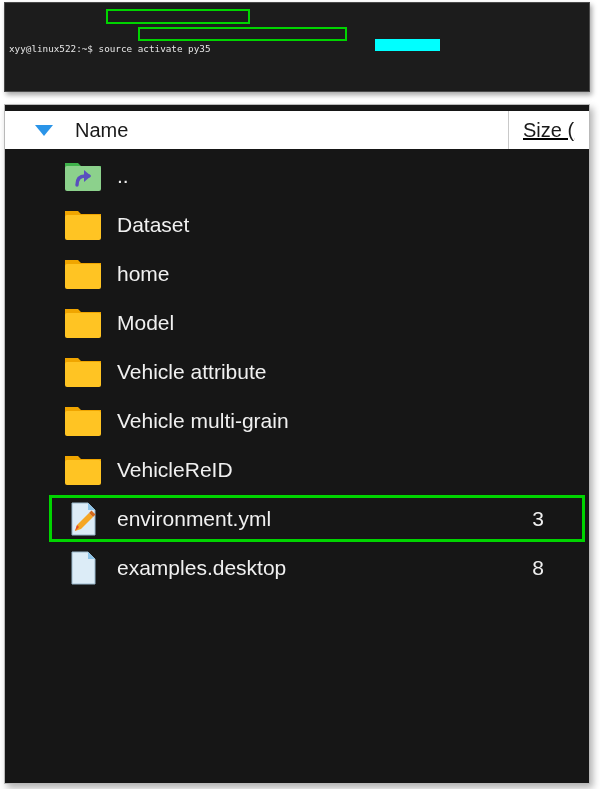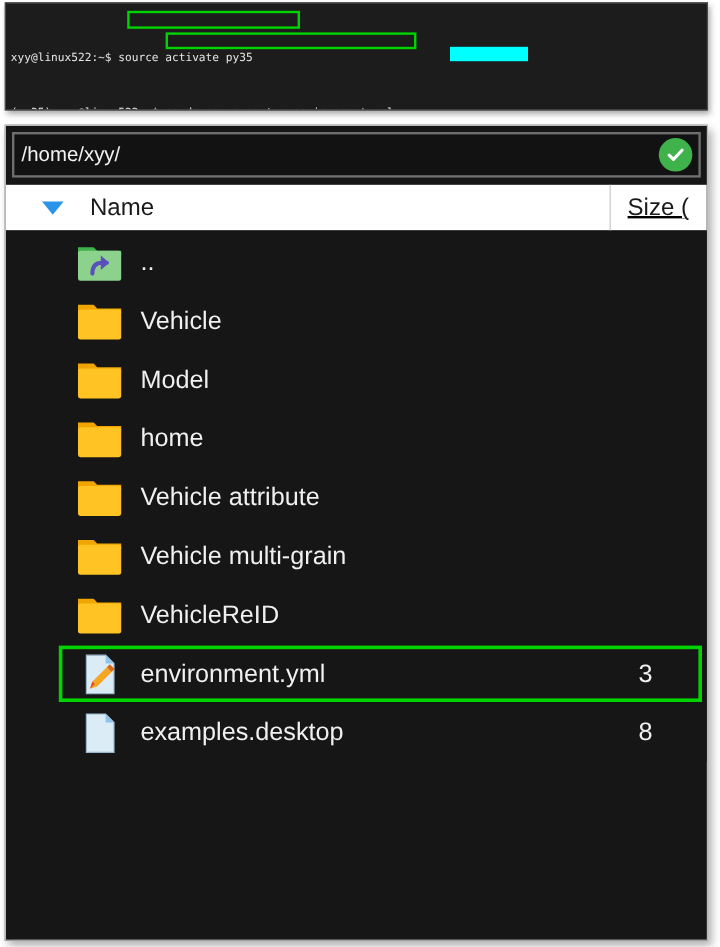--- a/index.html
+++ b/index.html
@@ -221,28 +221,20 @@
 
     </div>
 
     <div class="redaction"></div>
     <div class="hl-box" id="hl-cmd1"></div>
     <div class="hl-box" id="hl-cmd2"></div>
   </div>
 
   <div class="browser">
 
-    <div class="pathbar-outer">
-      <span class="pathbar-text">/home/xyy/</span>
-      <div class="go-btn">
-        <svg width="18" height="18" viewBox="0 0 18 18">
-          <path d="M3.6 9.3 L7.2 12.8 L14.4 5.2" stroke="#ffffff" stroke-width="2.6" fill="none" stroke-linecap="round" stroke-linejoin="round"></path>
-        </svg>
-      </div>
-    </div>
 
     <div class="colheader">
       <div class="col-name">
         <div class="sort-arrow"></div>
         <span class="col-label">Name</span>
       </div>
       <div class="col-size">
         <span class="col-label">Size (</span>
       </div>
     </div>
@@ -263,43 +255,43 @@
       </div>
 
 
       <div class="filerow">
         <div class="icon-cell">
           <svg class="icon" viewBox="0 0 40 36">
             <path d="M2 4 h13 l3 3 h20 v4 H2 Z" fill="#f0a500"></path>
             <rect x="2" y="8" width="36" height="25" rx="2" fill="#ffc423"></rect>
           </svg>
         </div>
-        <span class="fname">Vehicle</span>
+        <span class="fname">Dataset</span>
+        <span class="fsize"></span>
+      </div>
+
+      <div class="filerow">
+        <div class="icon-cell">
+          <svg class="icon" viewBox="0 0 40 36">
+            <path d="M2 4 h13 l3 3 h20 v4 H2 Z" fill="#f0a500"></path>
+            <rect x="2" y="8" width="36" height="25" rx="2" fill="#ffc423"></rect>
+          </svg>
+        </div>
+        <span class="fname">home</span>
         <span class="fsize"></span>
       </div>
 
       <div class="filerow">
         <div class="icon-cell">
           <svg class="icon" viewBox="0 0 40 36">
             <path d="M2 4 h13 l3 3 h20 v4 H2 Z" fill="#f0a500"></path>
             <rect x="2" y="8" width="36" height="25" rx="2" fill="#ffc423"></rect>
           </svg>
         </div>
         <span class="fname">Model</span>
-        <span class="fsize"></span>
-      </div>
-
-      <div class="filerow">
-        <div class="icon-cell">
-          <svg class="icon" viewBox="0 0 40 36">
-            <path d="M2 4 h13 l3 3 h20 v4 H2 Z" fill="#f0a500"></path>
-            <rect x="2" y="8" width="36" height="25" rx="2" fill="#ffc423"></rect>
-          </svg>
-        </div>
-        <span class="fname">home</span>
         <span class="fsize"></span>
       </div>
 
       <div class="filerow">
         <div class="icon-cell">
           <svg class="icon" viewBox="0 0 40 36">
             <path d="M2 4 h13 l3 3 h20 v4 H2 Z" fill="#f0a500"></path>
             <rect x="2" y="8" width="36" height="25" rx="2" fill="#ffc423"></rect>
           </svg>
         </div>

